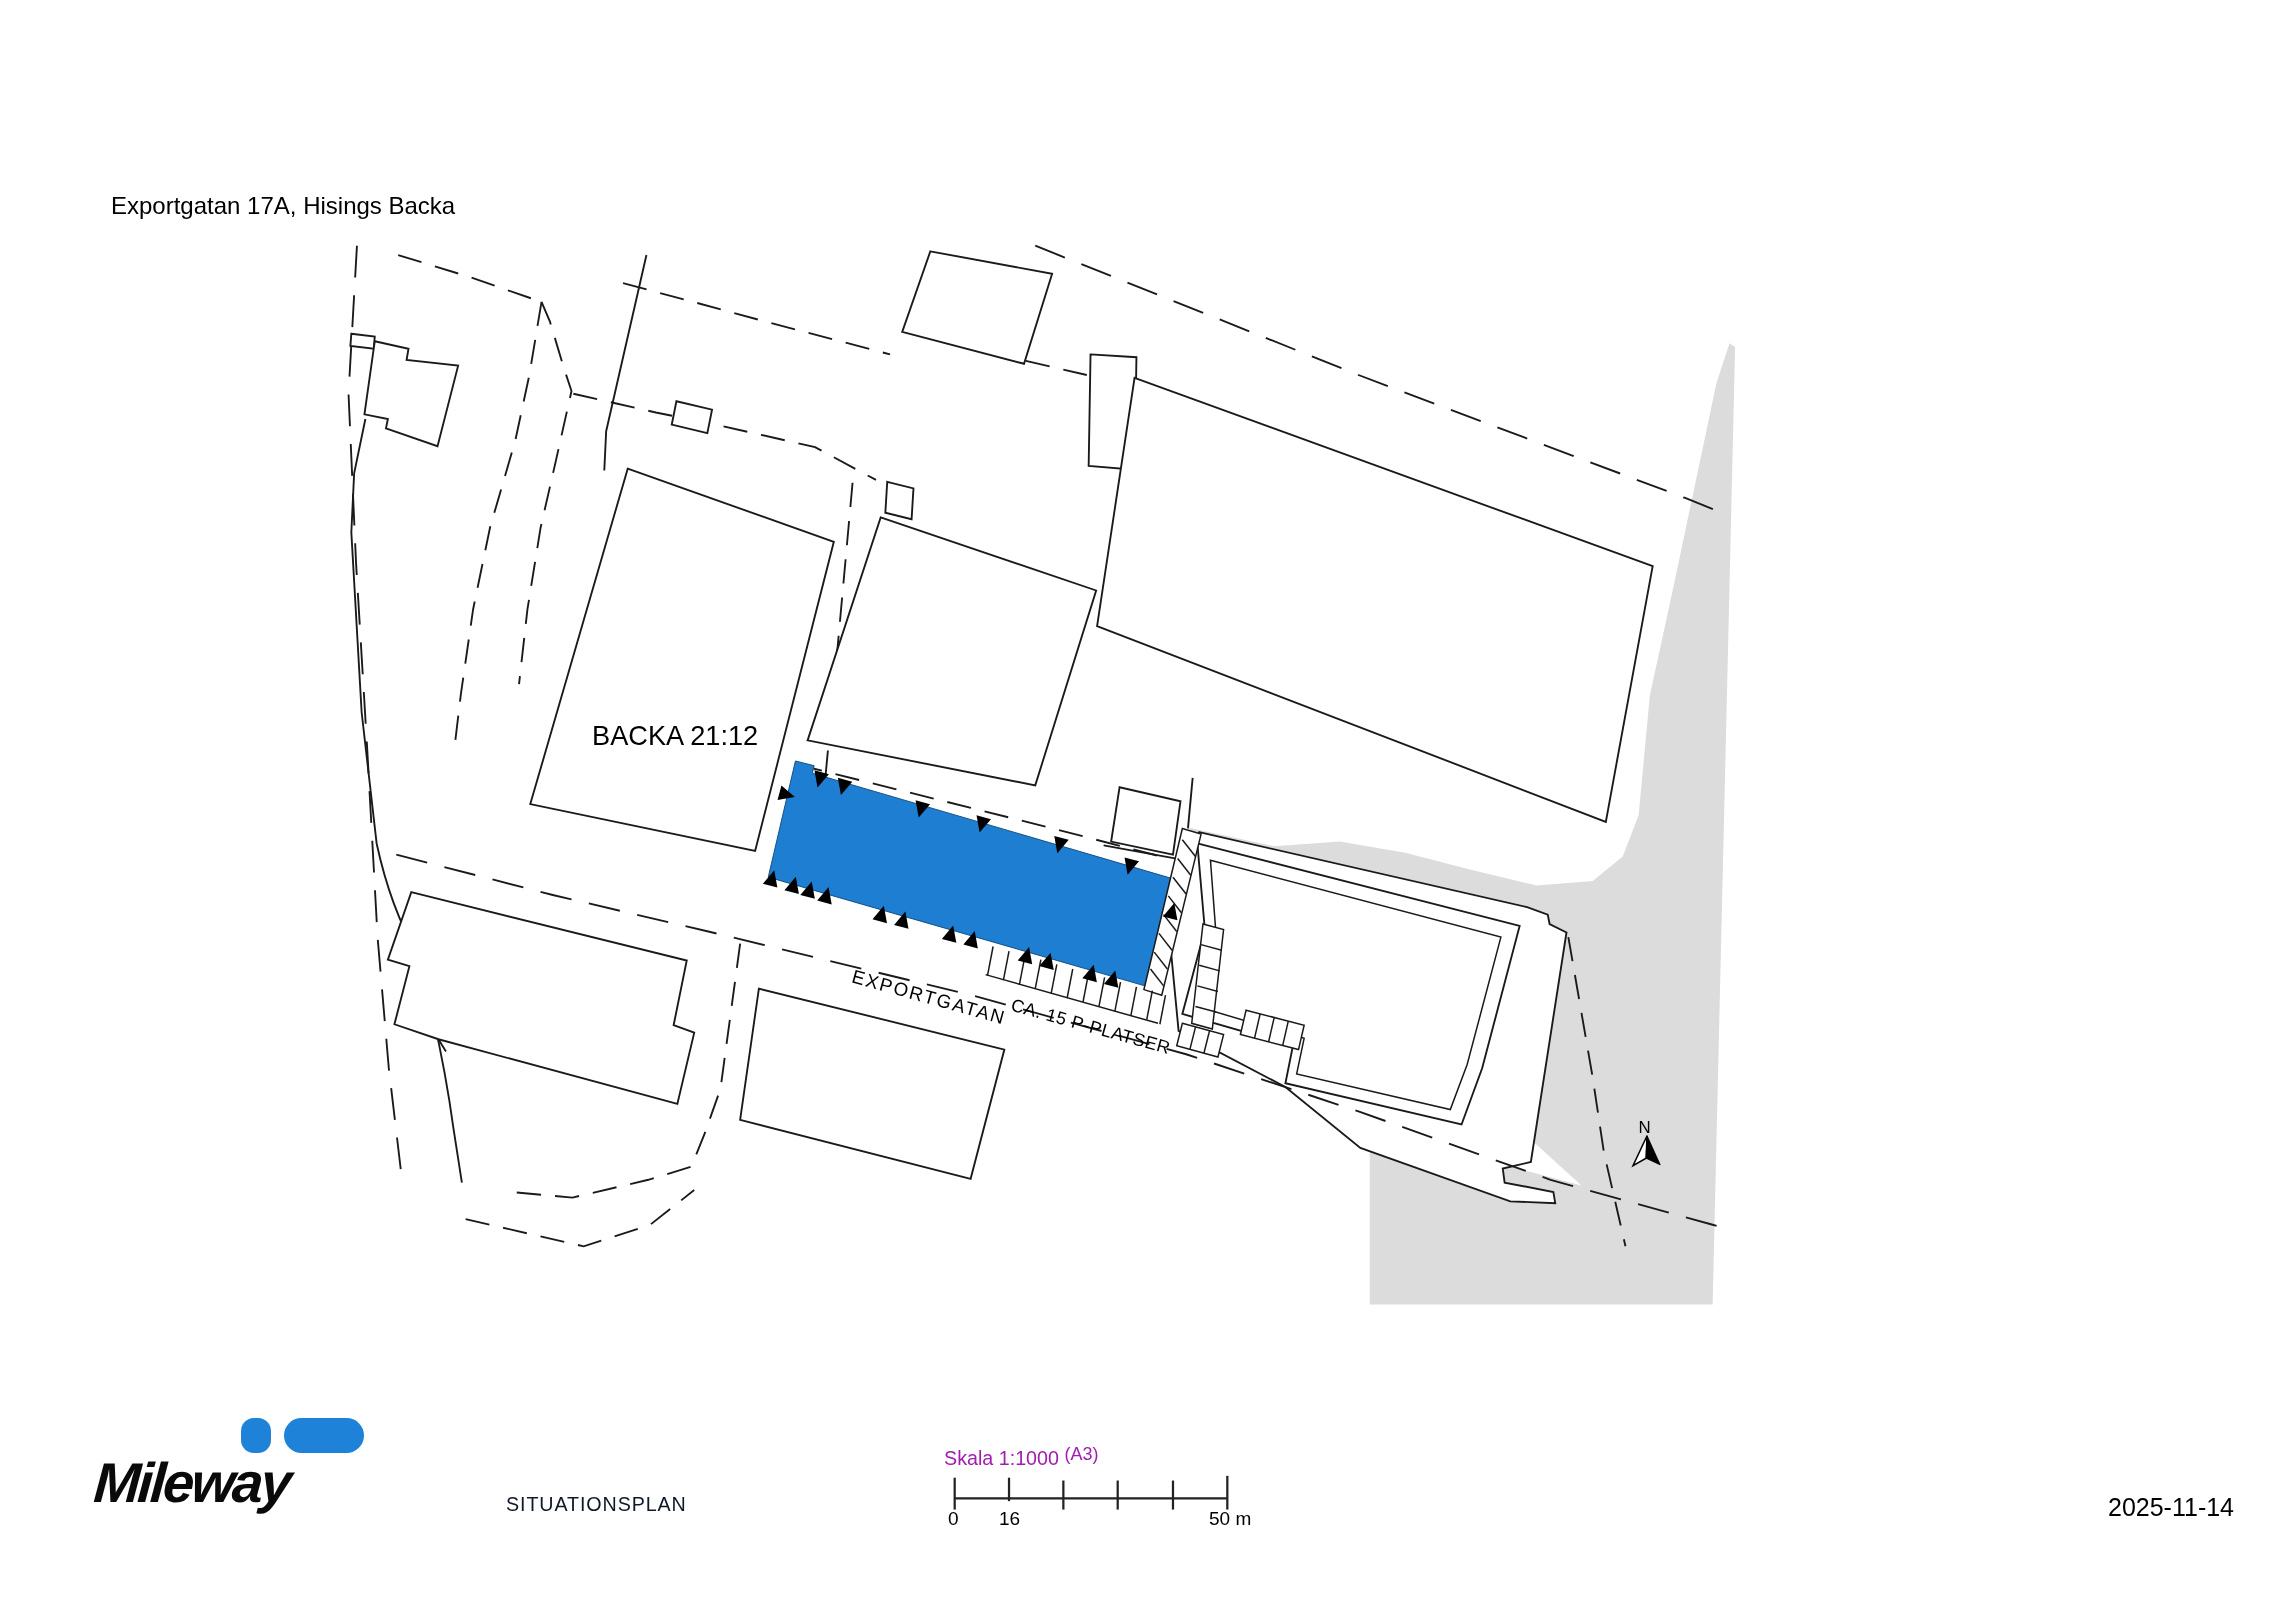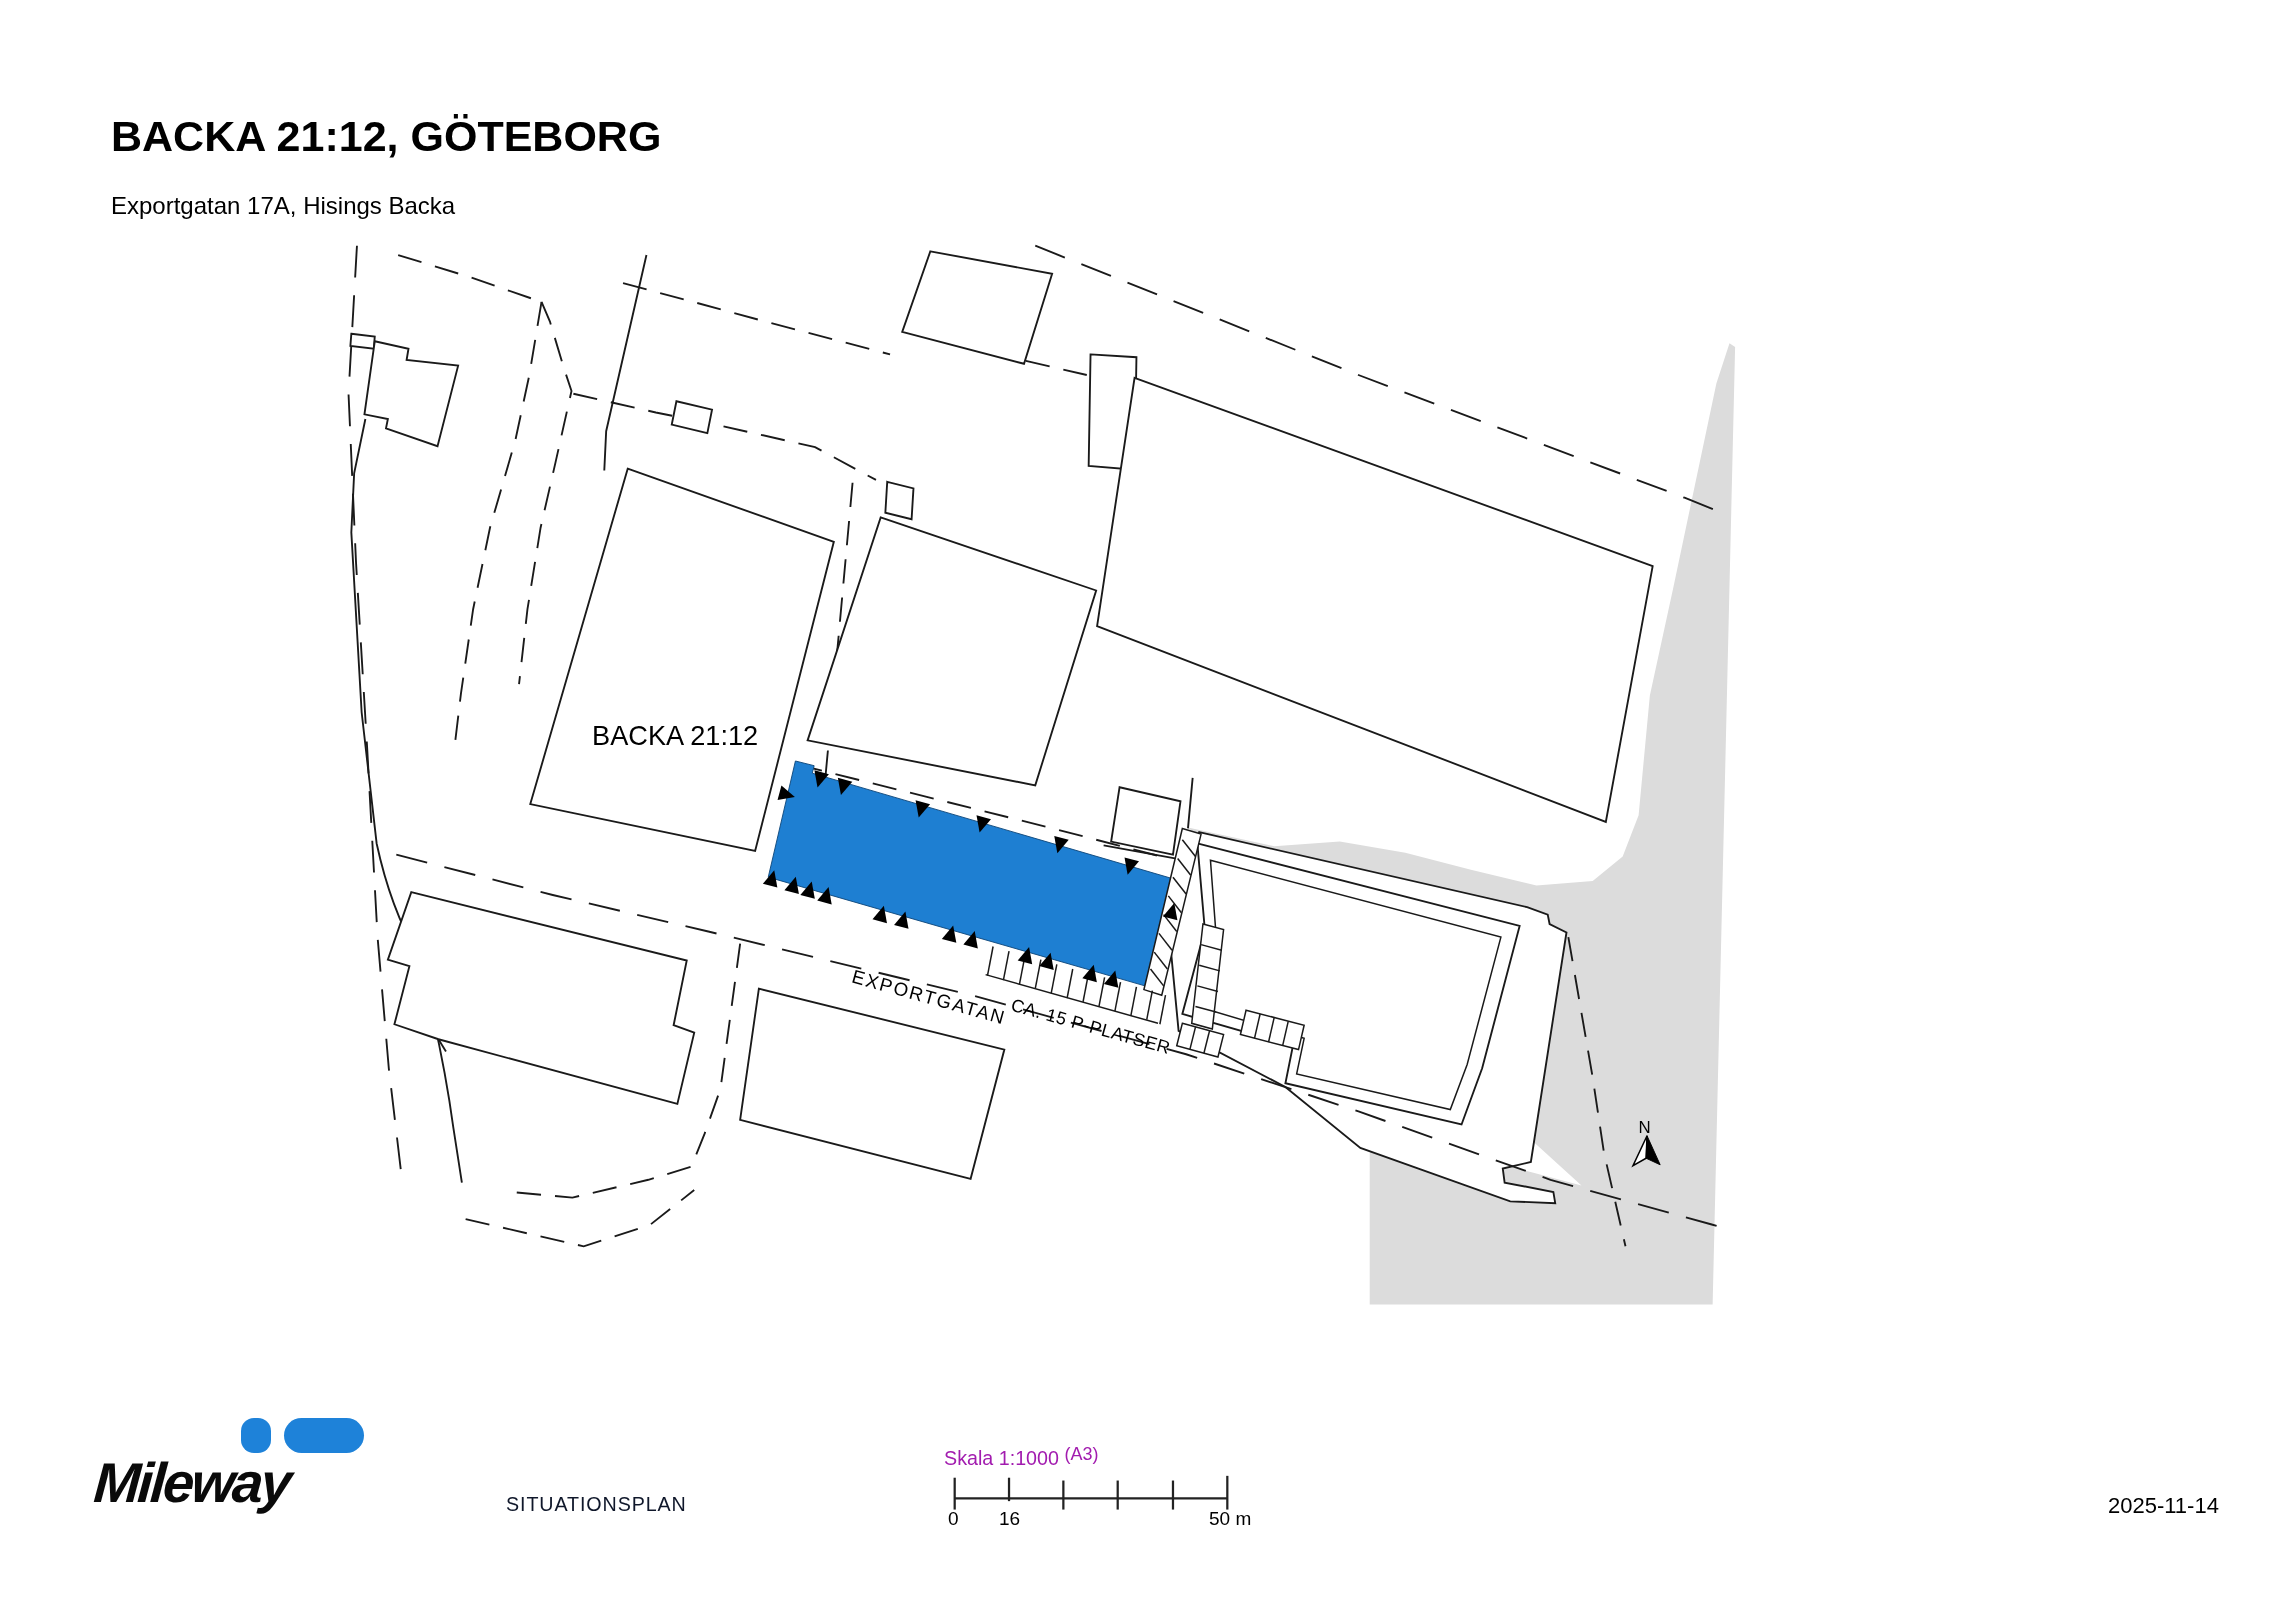--- a/index.html
+++ b/index.html
@@ -15,38 +15,37 @@
   .logo-pill{position:absolute;left:190px;top:13px;width:80px;height:35px;border-radius:18px;}
   .logo-word{position:absolute;left:0px;top:45px;font-size:56px;font-weight:bold;font-style:italic;
              letter-spacing:-2.8px;color:#0a0a0a;transform:skewX(-4deg);}
   #doctype{left:506px;top:1493px;font-size:19.7px;letter-spacing:0.9px;color:#0f172a;}
   #skala{left:944px;top:1447px;font-size:19.7px;color:#a21caf;}
   #skala .a3{font-size:18px;position:relative;top:-4.7px;}
   .ticklabel{font-size:19px;color:#000;}
   #t0{left:948px;top:1508px;}
   #t10{left:999px;top:1508px;}
   #t50{left:1209px;top:1508px;}
-  #datum{left:2108px;top:1493px;font-size:22px;color:#000;}
+  #datum{left:2108px;top:1493px;font-size:25px;color:#000;}
   
   .bld{fill:#ffffff;stroke:#1a1a1a;stroke-width:2;}
   .ln{fill:none;stroke:#1a1a1a;stroke-width:2;}
   .thin{fill:none;stroke:#1a1a1a;stroke-width:1.6;}
   .dash{fill:none;stroke:#1a1a1a;stroke-width:2;stroke-dasharray:34 19;}
   .dash2{fill:none;stroke:#1a1a1a;stroke-width:2;stroke-dasharray:26 15;}
   .gray{stroke:none;}
   .arrow{stroke:none;}
   .maplabel{font-family:"Liberation Sans", sans-serif;fill:#000;}
   .sb{stroke:#222;stroke-width:2.4;}
 </style>
 </head>
 <body>
 
 <div id="page">
 
-  <div id="title" class="abs">BACKA 21:12, GÖTEBORG</div>
   <div id="subtitle" class="abs">Exportgatan 17A, Hisings Backa</div>
 
   <svg id="mapsvg" class="abs" width="2286" height="1611" viewBox="0 0 2440 1719">
 
     <g>
       <path class="gray" fill="#dcdcdc" d="M1268,883 L1360,903 L1430,898 L1500,910 L1570,928 L1640,945 L1700,940 L1732,914
            L1749,870 L1761,742 L1786,627 L1832,409 L1846,366 L1852,370
            L1828,1392 L1462,1392 L1462,1212 Q1460,1196 1478,1200
            L1620,1247 L1688,1265 Z"></path>
     </g>

